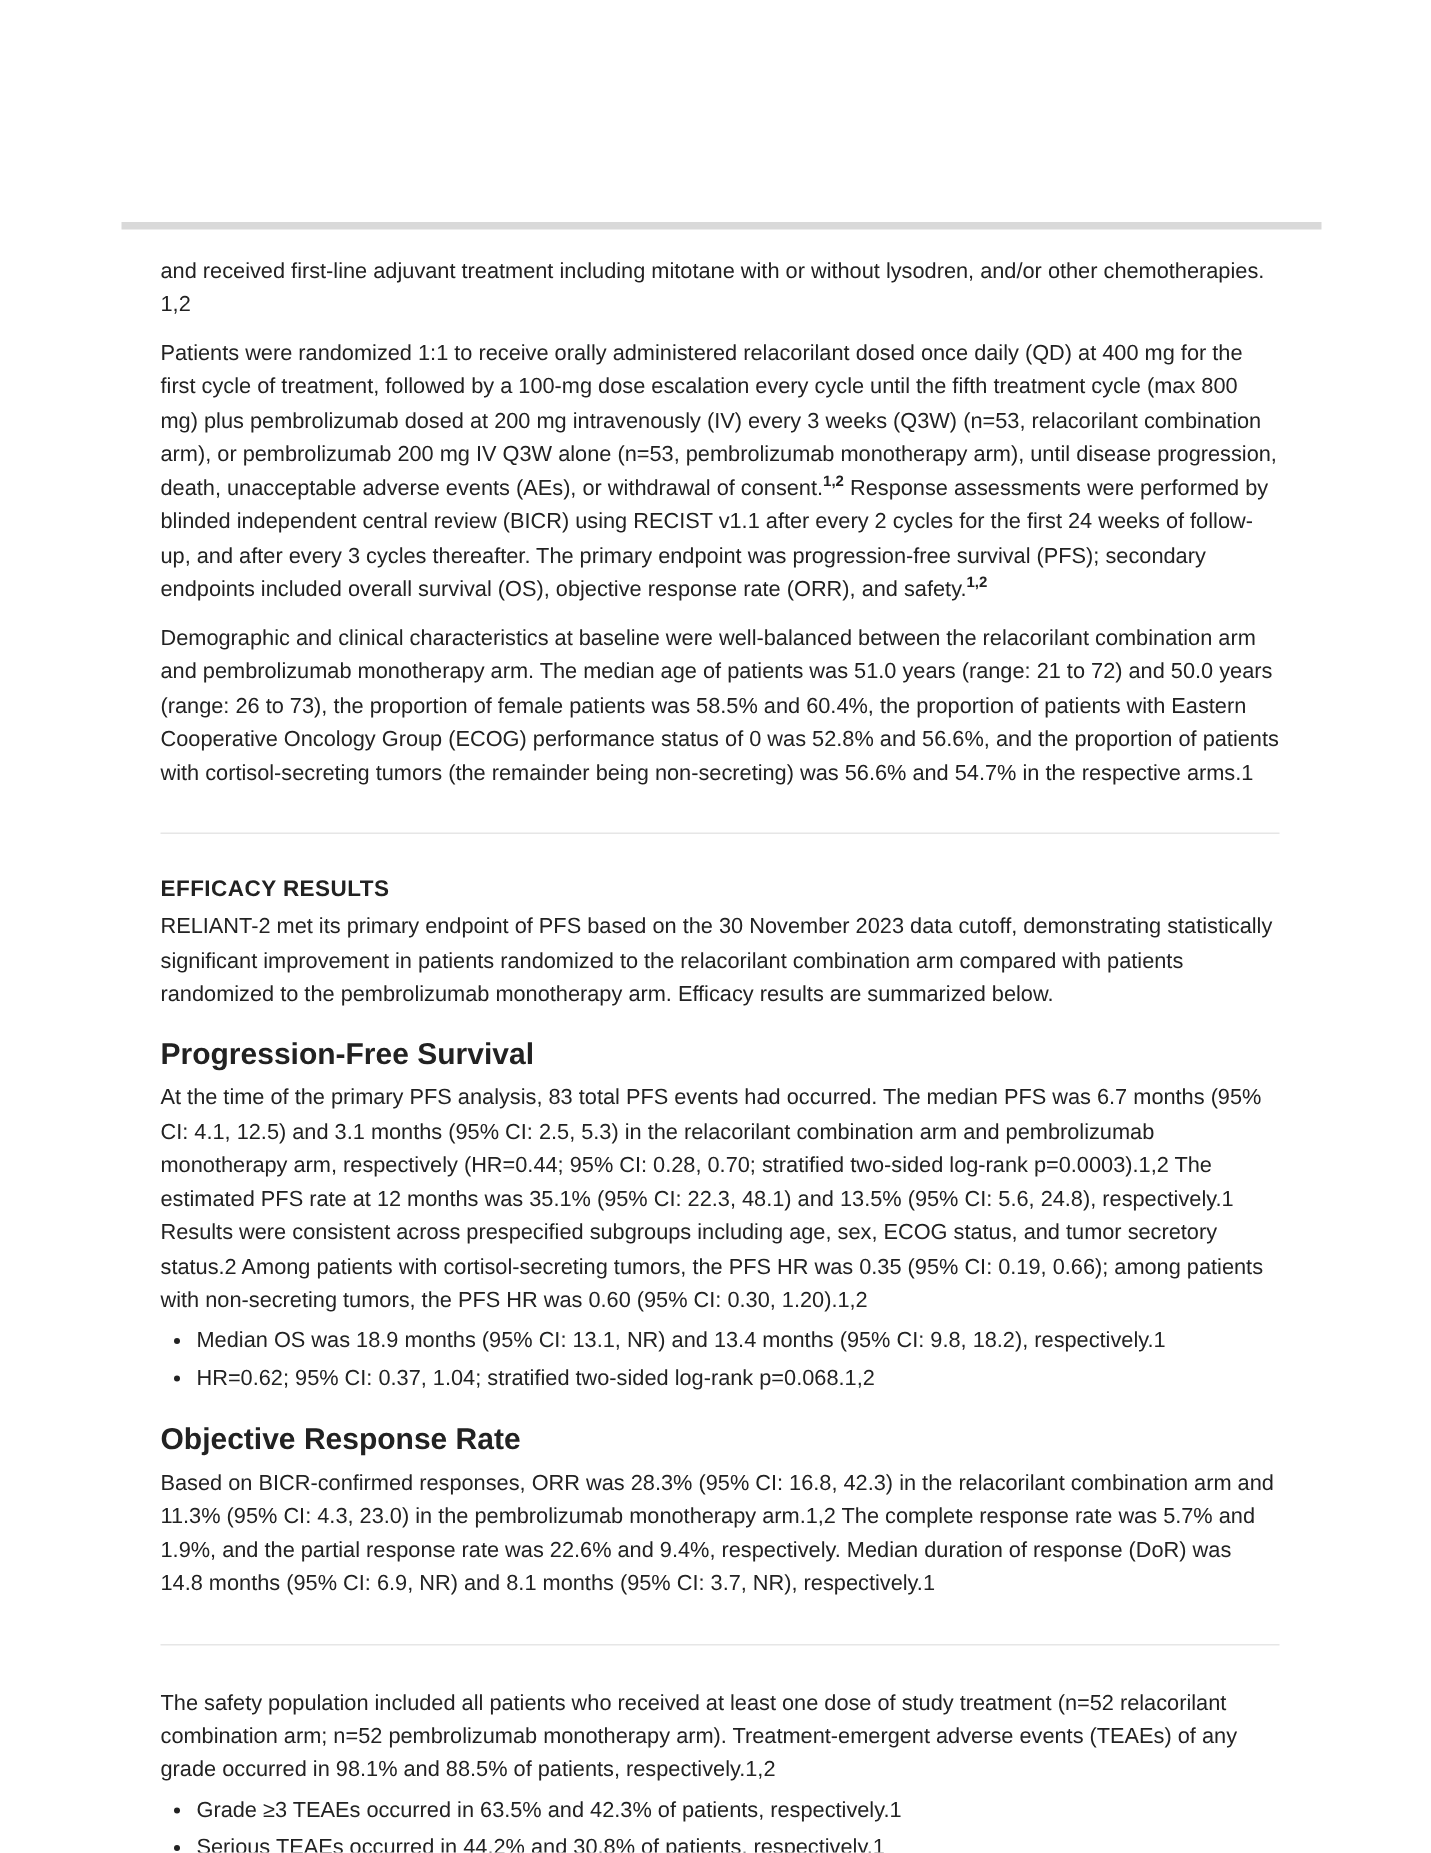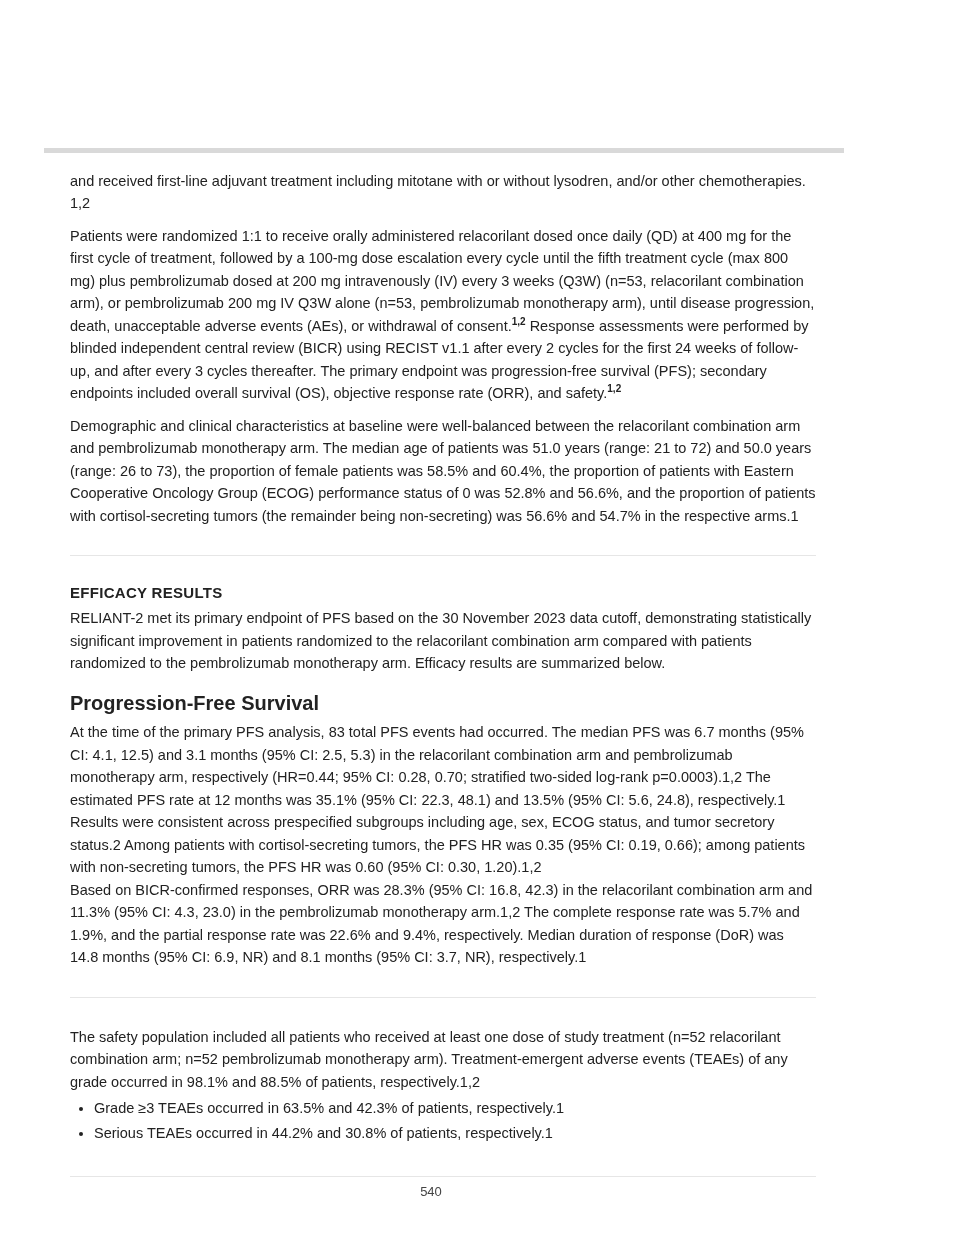--- a/index.html
+++ b/index.html
@@ -9,20 +9,21 @@
     font-family: "Segoe UI", "Helvetica Neue", Arial, sans-serif;
     color: #222;
     width: 954px;
   }
   .page {
     width: 862px;
     min-height: 1235px;
     position: relative;
     box-sizing: border-box;
     padding: 0;
+    margin-left: 37px;
   }
   .hr-thick {
     position: absolute;
     left: 44px;
     right: 18px;
     top: 148px;
     height: 5px;
     background: #d9d9d9;
   }
   .content {
@@ -77,29 +78,33 @@
       <p style="margin-top:10px">Demographic and clinical characteristics at baseline were well-balanced between the relacorilant combination arm and pembrolizumab monotherapy arm. The median age of patients was 51.0 years (range: 21 to 72) and 50.0 years (range: 26 to 73), the proportion of female patients was 58.5% and 60.4%, the proportion of patients with Eastern Cooperative Oncology Group (ECOG) performance status of 0 was 52.8% and 56.6%, and the proportion of patients with cortisol-secreting tumors (the remainder being non-secreting) was 56.6% and 54.7% in the respective arms.1</p>
     </div>
 
     <div class="block">
       <h3 class="sec">Efficacy Results</h3>
       <p>RELIANT-2 met its primary endpoint of PFS based on the 30 November 2023 data cutoff, demonstrating statistically significant improvement in patients randomized to the relacorilant combination arm compared with patients randomized to the pembrolizumab monotherapy arm. Efficacy results are summarized below.</p>
 
       <div class="sub">Progression-Free Survival</div>
       <p>At the time of the primary PFS analysis, 83 total PFS events had occurred. The median PFS was 6.7 months (95% CI: 4.1, 12.5) and 3.1 months (95% CI: 2.5, 5.3) in the relacorilant combination arm and pembrolizumab monotherapy arm, respectively (HR=0.44; 95% CI: 0.28, 0.70; stratified two-sided log-rank p=0.0003).1,2 The estimated PFS rate at 12 months was 35.1% (95% CI: 22.3, 48.1) and 13.5% (95% CI: 5.6, 24.8), respectively.1 Results were consistent across prespecified subgroups including age, sex, ECOG status, and tumor secretory status.2 Among patients with cortisol-secreting tumors, the PFS HR was 0.35 (95% CI: 0.19, 0.66); among patients with non-secreting tumors, the PFS HR was 0.60 (95% CI: 0.30, 1.20).1,2</p>
 
+      <ul>
+        <li>Median OS was 18.9 months (95% CI: 13.1, NR) and 13.4 months (95% CI: 9.8, 18.2), respectively.1</li>
+        <li>HR=0.62; 95% CI: 0.37, 1.04; stratified two-sided log-rank p=0.068.1,2</li>
+      </ul>
 
+      <div class="sub">Objective Response Rate</div>
       <p>Based on BICR-confirmed responses, ORR was 28.3% (95% CI: 16.8, 42.3) in the relacorilant combination arm and 11.3% (95% CI: 4.3, 23.0) in the pembrolizumab monotherapy arm.1,2 The complete response rate was 5.7% and 1.9%, and the partial response rate was 22.6% and 9.4%, respectively. Median duration of response (DoR) was 14.8 months (95% CI: 6.9, NR) and 8.1 months (95% CI: 3.7, NR), respectively.1</p>
     </div>
 
     <div class="block">
       <p>The safety population included all patients who received at least one dose of study treatment (n=52 relacorilant combination arm; n=52 pembrolizumab monotherapy arm). Treatment-emergent adverse events (TEAEs) of any grade occurred in 98.1% and 88.5% of patients, respectively.1,2</p>
       <ul>
         <li>Grade ≥3 TEAEs occurred in 63.5% and 42.3% of patients, respectively.1</li>
         <li>Serious TEAEs occurred in 44.2% and 30.8% of patients, respectively.1</li>
 
       </ul>
     </div>
 
   </div>
 
-  <div class="pagenum">540</div>
 </div>
 
 </body></html>

